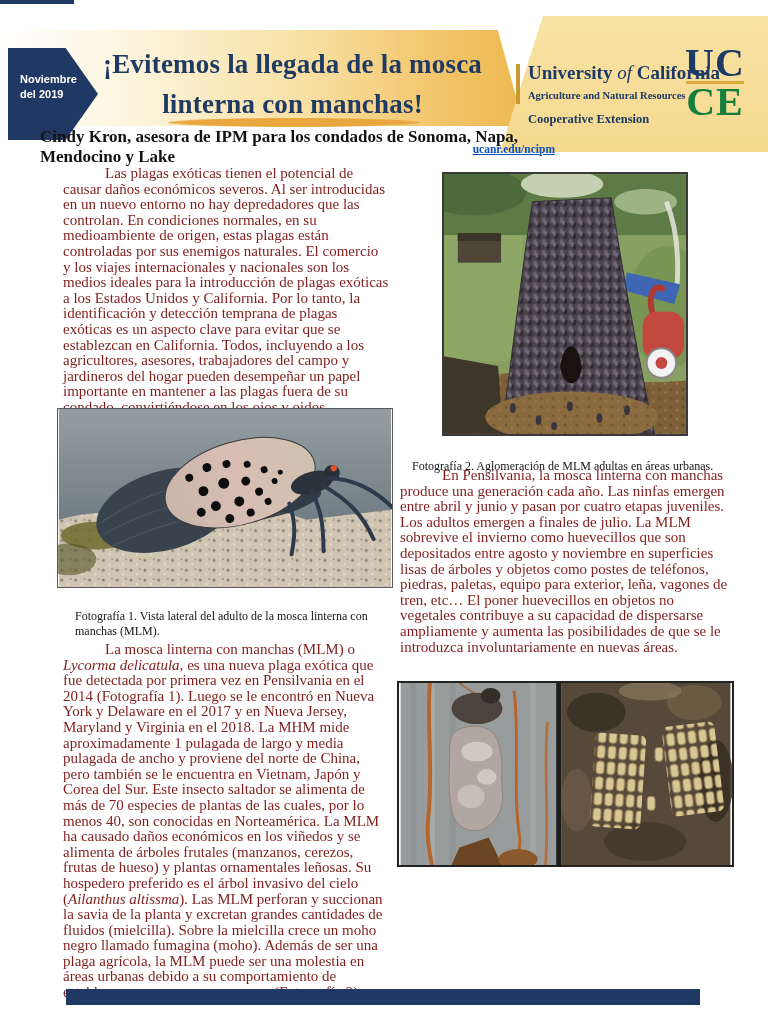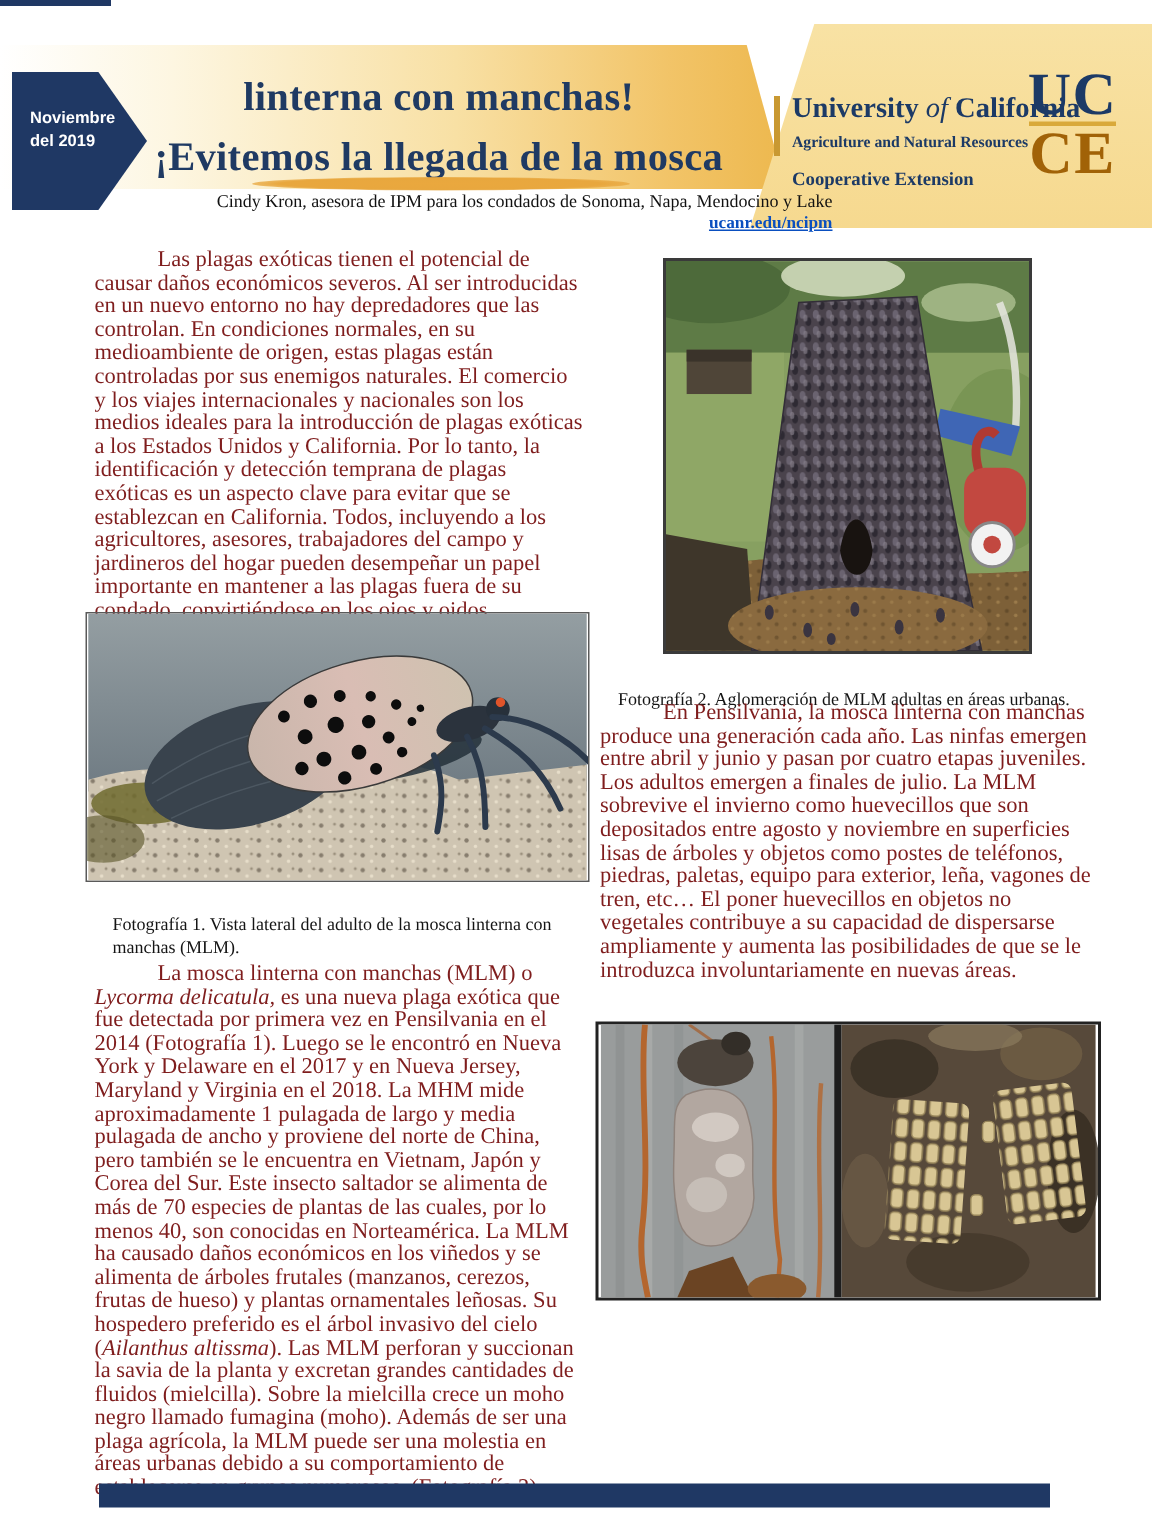--- a/index.html
+++ b/index.html
@@ -14,33 +14,33 @@
         background:linear-gradient(180deg,#f8e2a4 0%,#f6d98f 100%);
         clip-path:polygon(16% 0,100% 0,100% 100%,0 100%);}
   .date-flag{position:absolute;left:8px;top:48px;width:90px;height:92px;background:#1f3864;
         clip-path:polygon(0 0,64% 0,100% 50%,64% 100%,0 100%);}
   .date-text{position:absolute;left:12px;top:24px;color:#ffffff;
         font-family:"Liberation Sans",sans-serif;font-size:11px;font-weight:bold;line-height:15px;}
   .title{position:absolute;left:70px;top:44px;width:445px;text-align:center;
         color:#1f3a63;font-size:27px;font-weight:600;line-height:40px;letter-spacing:.2px;}
   .swoosh{position:absolute;left:168px;top:118px;width:252px;height:9px;border-radius:50%;
         background:radial-gradient(ellipse at center,#eaa83e 0%,#e8a73e 60%,rgba(232,167,62,0) 100%);}
-  .byline{position:absolute;left:40px;top:127px;width:515px;text-align:right;
-        font-size:12px;font-weight:400;color:#111;}
+  .byline{position:absolute;left:40px;top:127px;width:515px;text-align:left;
+        font-size:17px;font-weight:700;color:#111;}
   .site-link{position:absolute;left:40px;top:143px;width:515px;text-align:right;font-size:11.5px;}
   .site-link a{color:#0a4fc0;text-decoration:underline;font-weight:600;}
   .logo-bar{position:absolute;left:516px;top:64px;width:4px;height:40px;background:#c99932;}
   .org1{position:absolute;left:528px;top:62px;font-size:19px;font-weight:bold;color:#1c3a66;white-space:nowrap;font-family:Liberation Serif, serif;}
   .org1 .of{font-style:italic;font-weight:normal;}
   .org2{position:absolute;left:528px;top:90px;font-size:10.5px;font-weight:bold;color:#1c3a66;white-space:nowrap;}
   .org3{position:absolute;left:528px;top:112px;font-size:12.5px;font-weight:bold;color:#1c3a66;}
   .monogram{position:absolute;left:682px;top:46px;width:66px;text-align:center;line-height:34px;
         font-weight:bold;font-size:40px;letter-spacing:1px;}
   .mono-uc{color:#1c3a66;}
-  .mono-ce{color:#a16207;}
+  .mono-ce{color:#15803d;}
   .mono-line{width:58px;height:3px;background:#d9a93a;margin:1px auto;}
   
   .col-text{position:absolute;font-size:15px;line-height:15.6px;color:#7f1d1d;}
   .indent{text-indent:42px;}
   .caption{position:absolute;font-size:12px;line-height:15px;color:#141414;}
   .italic{font-style:italic;}
   
   .photo{position:absolute;box-sizing:border-box;}
   .photo svg{display:block;width:100%;height:100%;}
   .photo1{left:57px;top:408px;width:336px;height:180px;border:1px solid #5a5a5a;}
@@ -58,22 +58,22 @@
   <div class="logo-panel"></div>
 
   <div class="date-flag">
     <div class="date-text">
       <div>Noviembre</div>
       <div>del 2019</div>
     </div>
   </div>
 
   <div class="title">
+    <div>¡Evitemos la llegada de la mosca</div>
     <div>linterna con manchas!</div>
-    <div>¡Evitemos la llegada de la mosca</div>
   </div>
   <div class="swoosh"></div>
 
   <div class="byline">Cindy Kron, asesora de IPM para los condados de Sonoma, Napa, Mendocino y Lake</div>
   <div class="site-link">
     <a href="#">ucanr.edu/ncipm</a>
   </div>
 
   <div class="logo-bar"></div>
   <div class="org1"><span>University </span><span class="of">of</span><span> California</span></div>

